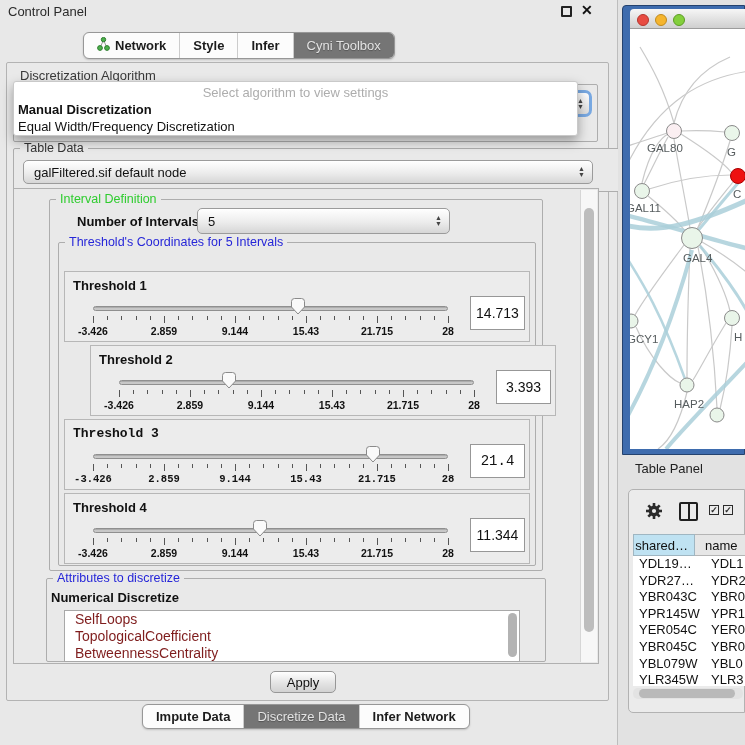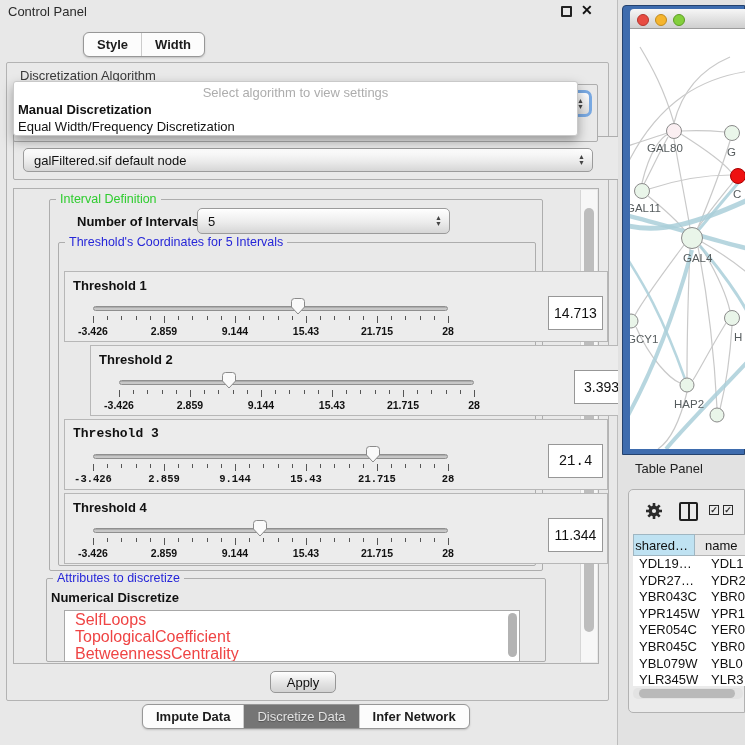--- a/index.html
+++ b/index.html
@@ -38,39 +38,39 @@
   #algo-combo-ring { left:500px; top:90px; width:92px; height:27px; border:3px solid #79a9e2; border-radius:7px; background:linear-gradient(#fff,#dcdcdc); z-index:2; }
   #algo-combo-ring .spin { position:absolute; right:5px; top:50%; transform:translateY(-52%); display:flex; flex-direction:column; align-items:center; color:#444; font-size:7px; line-height:6px; }
 
   #algo-popup { left:13px; top:81px; width:565px; height:55px; background:#ffffff; border:1px solid #c9c9c9; border-radius:3px; box-shadow:0 5px 12px rgba(0,0,0,.35); z-index:5; }
   .popup-item { position:absolute; left:0; width:100%; font-size:13px; height:17px; line-height:17px; padding-left:4px; color:#111; white-space:nowrap; }
   #popup-prompt { top:2px; color:#adadad; text-align:center; padding-left:0; }
   #popup-opt0 { top:19px; font-weight:700; }
   #popup-opt1 { top:36px; }
 
   
-  #tabledata-group { left:13px; top:136px; width:672px; height:44px; background:#e9e9e9; }
+  #tabledata-group { left:13px; top:148px; width:672px; height:44px; background:#e9e9e9; }
 
   
   #scroll-area { left:13px; top:188px; width:586px; height:476px; border:1px solid #b0b0b0; background:#e9e9e9; }
   #v-scrollbar { position:absolute; right:1px; top:1px; width:17px; height:472px; background:#f7f7f7; border-left:1px solid #d6d6d6; }
   #v-thumb { position:absolute; left:3px; top:18px; width:10px; height:424px; background:#bdbdbd; border-radius:6px; }
 
   
-  .tpanel { position:absolute; left:5px; width:544px; height:71px; border:1px solid #b7b7b7; background:#ececec; }
+  .tpanel { position:absolute; left:5px; width:466px; height:71px; border:1px solid #b7b7b7; background:#ececec; }
   .tpanel .tlabel { position:absolute; left:8px; top:6px; font-size:13px; font-weight:700; color:#111; }
   .track { position:absolute; left:28px; top:34px; width:355px; height:5px; border:1px solid #8f8f8f; border-radius:4px; background:linear-gradient(#9f9f9f,#cfcfcf 60%,#c3c3c3); }
   .handle { position:absolute; top:25px; width:16px; height:18px; }
   .tick { position:absolute; width:1px; background:#555; }
   .ticklabel { position:absolute; transform:translateX(-50%); font-size:10.5px; font-weight:700; color:#111; white-space:nowrap; }
   .vbox { position:absolute; right:4px; top:24px; width:55px; height:34px; background:#fff; border:1px solid #979797; display:flex; align-items:center; justify-content:center; font-size:14px; color:#111; }
 
   
   #attr-list { position:absolute; left:17px; top:31px; width:456px; height:52px; background:#fff; border:1px solid #a8a8a8; overflow:hidden; }
-  .attr-item { font-size:16px; line-height:17px; padding-left:10px; color:#ef4444; white-space:nowrap; }
+  .attr-item { font-size:14px; line-height:17px; padding-left:10px; color:#7f1d1d; white-space:nowrap; }
   #attr-thumb { position:absolute; right:2px; top:2px; width:9px; height:44px; background:#b3b3b3; border-radius:5px; }
 
   #apply-btn { left:270px; top:671px; width:66px; height:22px; border:1px solid #979797; border-radius:5px; background:linear-gradient(#ffffff,#e4e4e4 55%,#d2d2d2); font-size:13px; color:#111; display:flex; align-items:center; justify-content:center; }
 
   
   #right-bg { left:618px; top:0; width:127px; height:745px; background:#e2e2e2; }
   #net-window { left:622px; top:5px; width:123px; height:450px; background:#3e6cae; border:1px solid #24426e; border-radius:4px 0 0 0; }
   #net-titlebar { position:absolute; left:7px; top:3px; width:116px; height:20px; background:linear-gradient(#f6f6f6,#cfcfcf); border-radius:4px 0 0 0; border-bottom:1px solid #9c9c9c; }
   .tl { position:absolute; top:4.5px; width:12px; height:12px; border-radius:50%; }
   #tl-red { left:7px; background:#e84c42; border:1px solid #b4362e; }
@@ -103,24 +103,39 @@
 
 <div class="abs" id="control-panel">
   <div class="abs" id="cp-titlebar">
     <div class="abs" id="cp-title">Control Panel</div>
     <div class="abs" id="cp-float"></div>
     <div class="abs" id="cp-close">✕</div>
   </div>
 
   <div class="abs tabbar" id="top-tabbar">
     <div class="tab">
+      <span>
+        <svg width="13" height="14" viewBox="0 0 13 14">
+          <line x1="6.5" y1="3" x2="3" y2="11" stroke="#9a9a9a" stroke-width="1"></line>
+          <line x1="6.5" y1="3" x2="10" y2="11" stroke="#9a9a9a" stroke-width="1"></line>
+          <circle cx="6.5" cy="2.6" r="2.2" fill="#4db04d" stroke="#2e7d2e"></circle>
+          <circle cx="3" cy="11" r="2.4" fill="#4db04d" stroke="#2e7d2e"></circle>
+          <circle cx="10" cy="11" r="2.4" fill="#4db04d" stroke="#2e7d2e"></circle>
+        </svg>
+      </span>
+      <span>Network</span>
+    </div>
+    <div class="tab">
         <span>Style</span>
       </div>
     <div class="tab">
-        <span>Width</span>
+        <span>Infer</span>
+      </div>
+    <div class="tab sel">
+        <span>Cyni Toolbox</span>
       </div>
   </div>
 
   <div class="abs" id="inner-panel"></div>
 
   <div class="abs" id="algo-label">Discretization Algorithm</div>
   <div class="abs groupbox" id="algo-group"></div>
   <div class="abs" id="algo-combo-ring">
       <span class="spin">▲<br>▼</span>
     </div>

